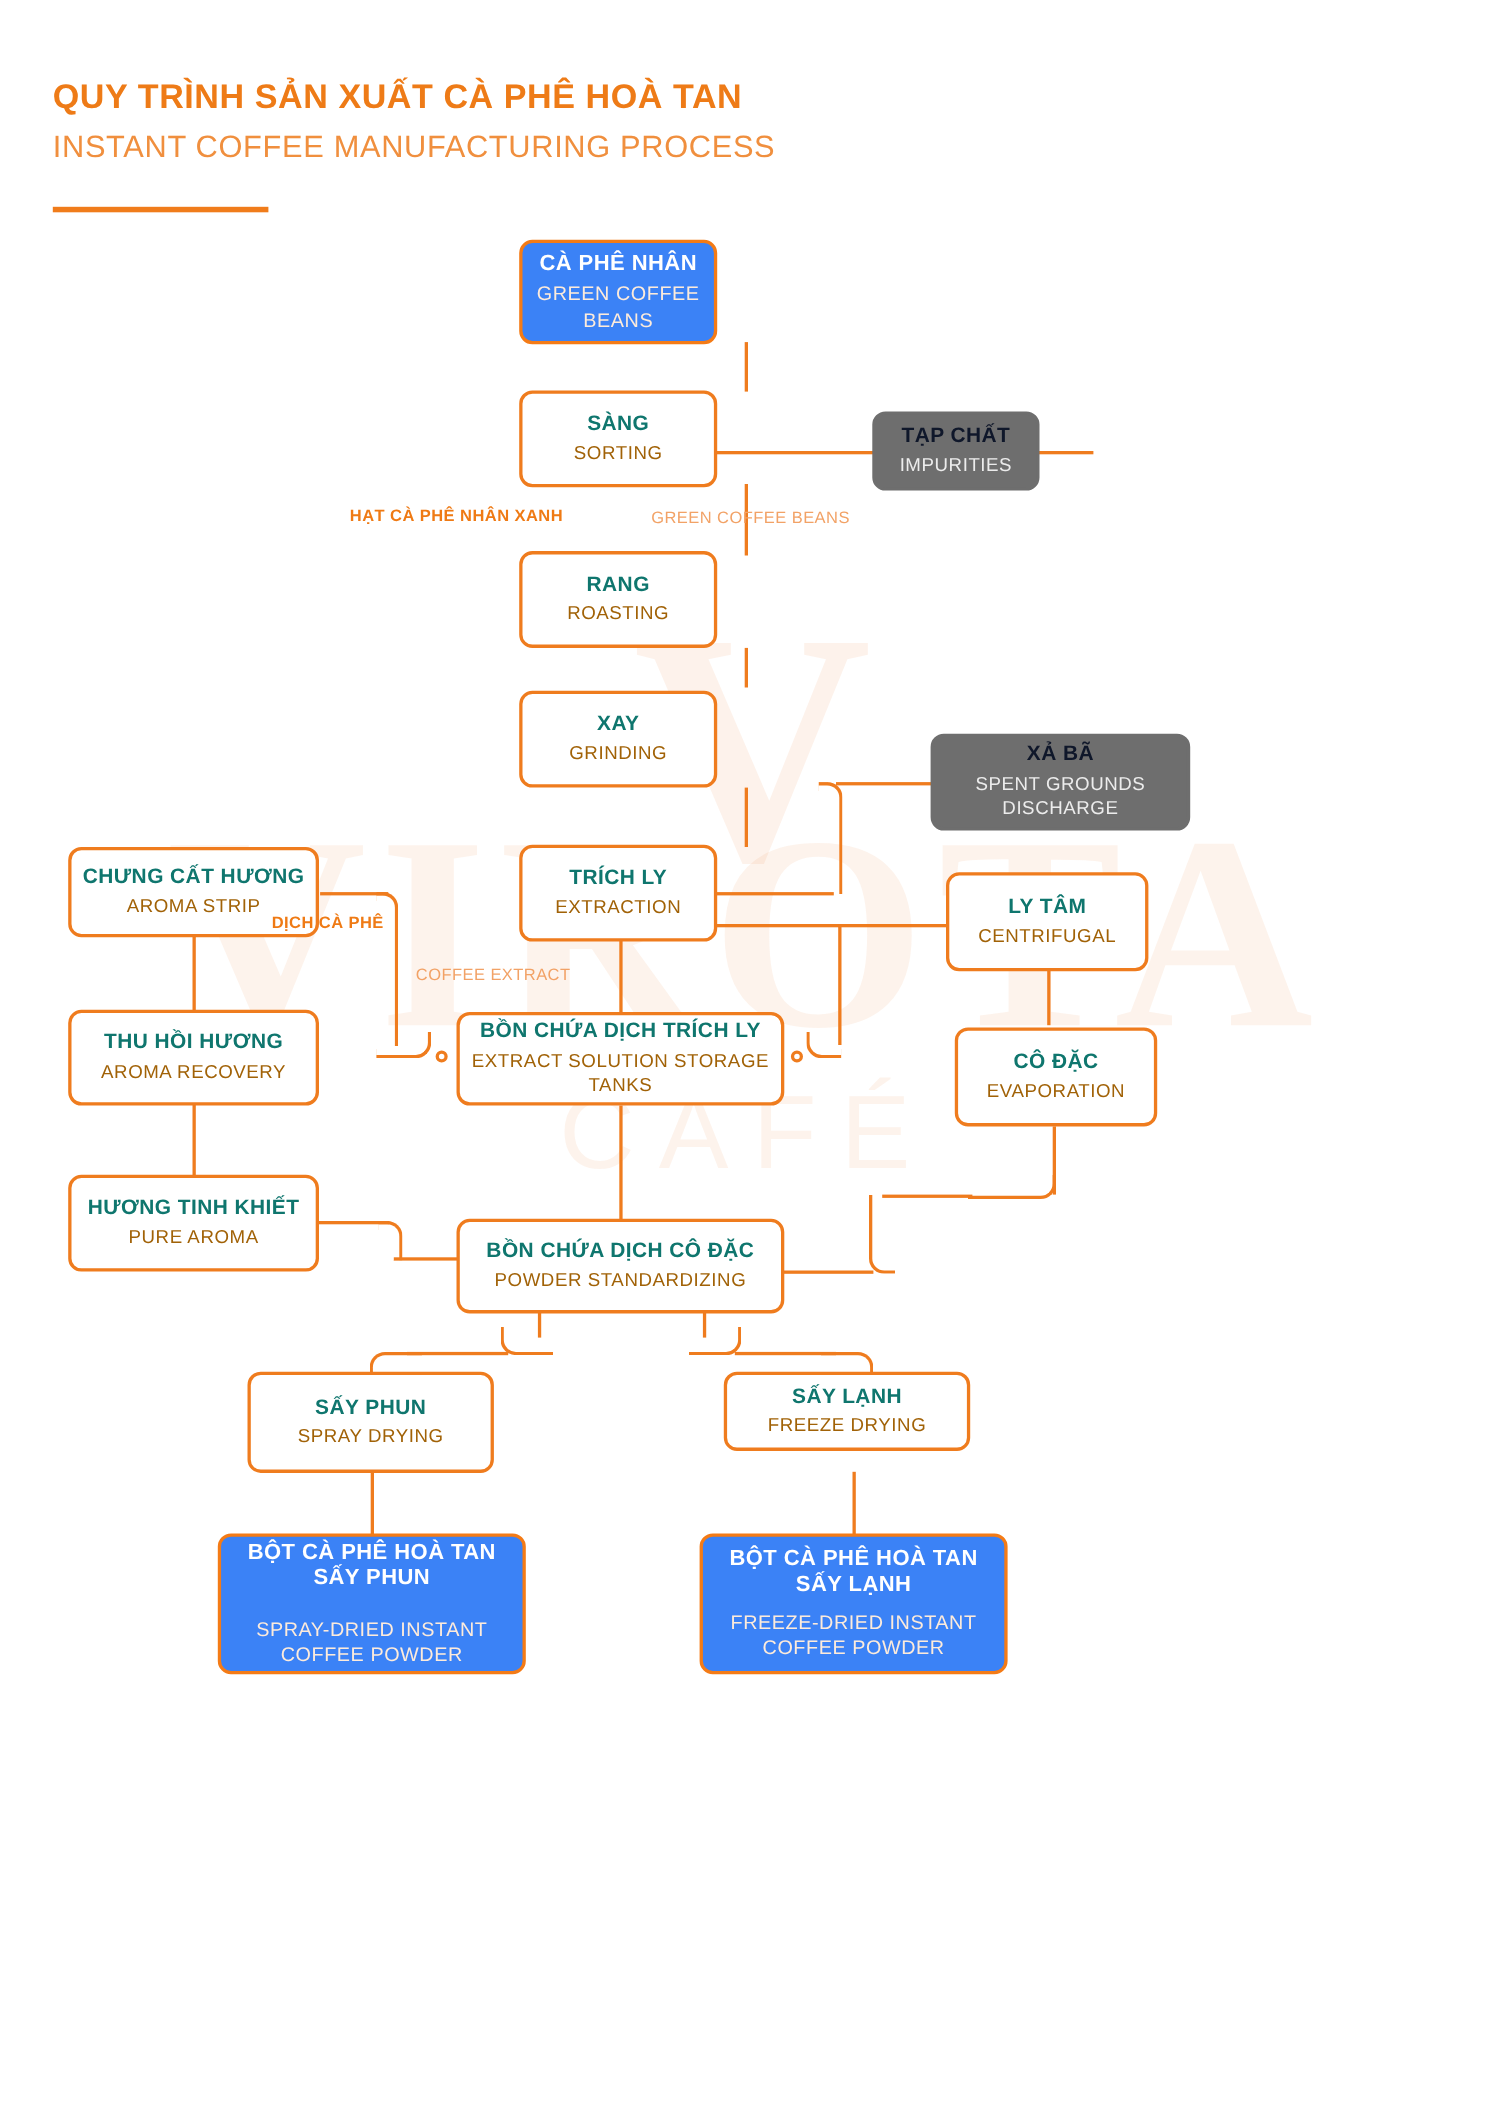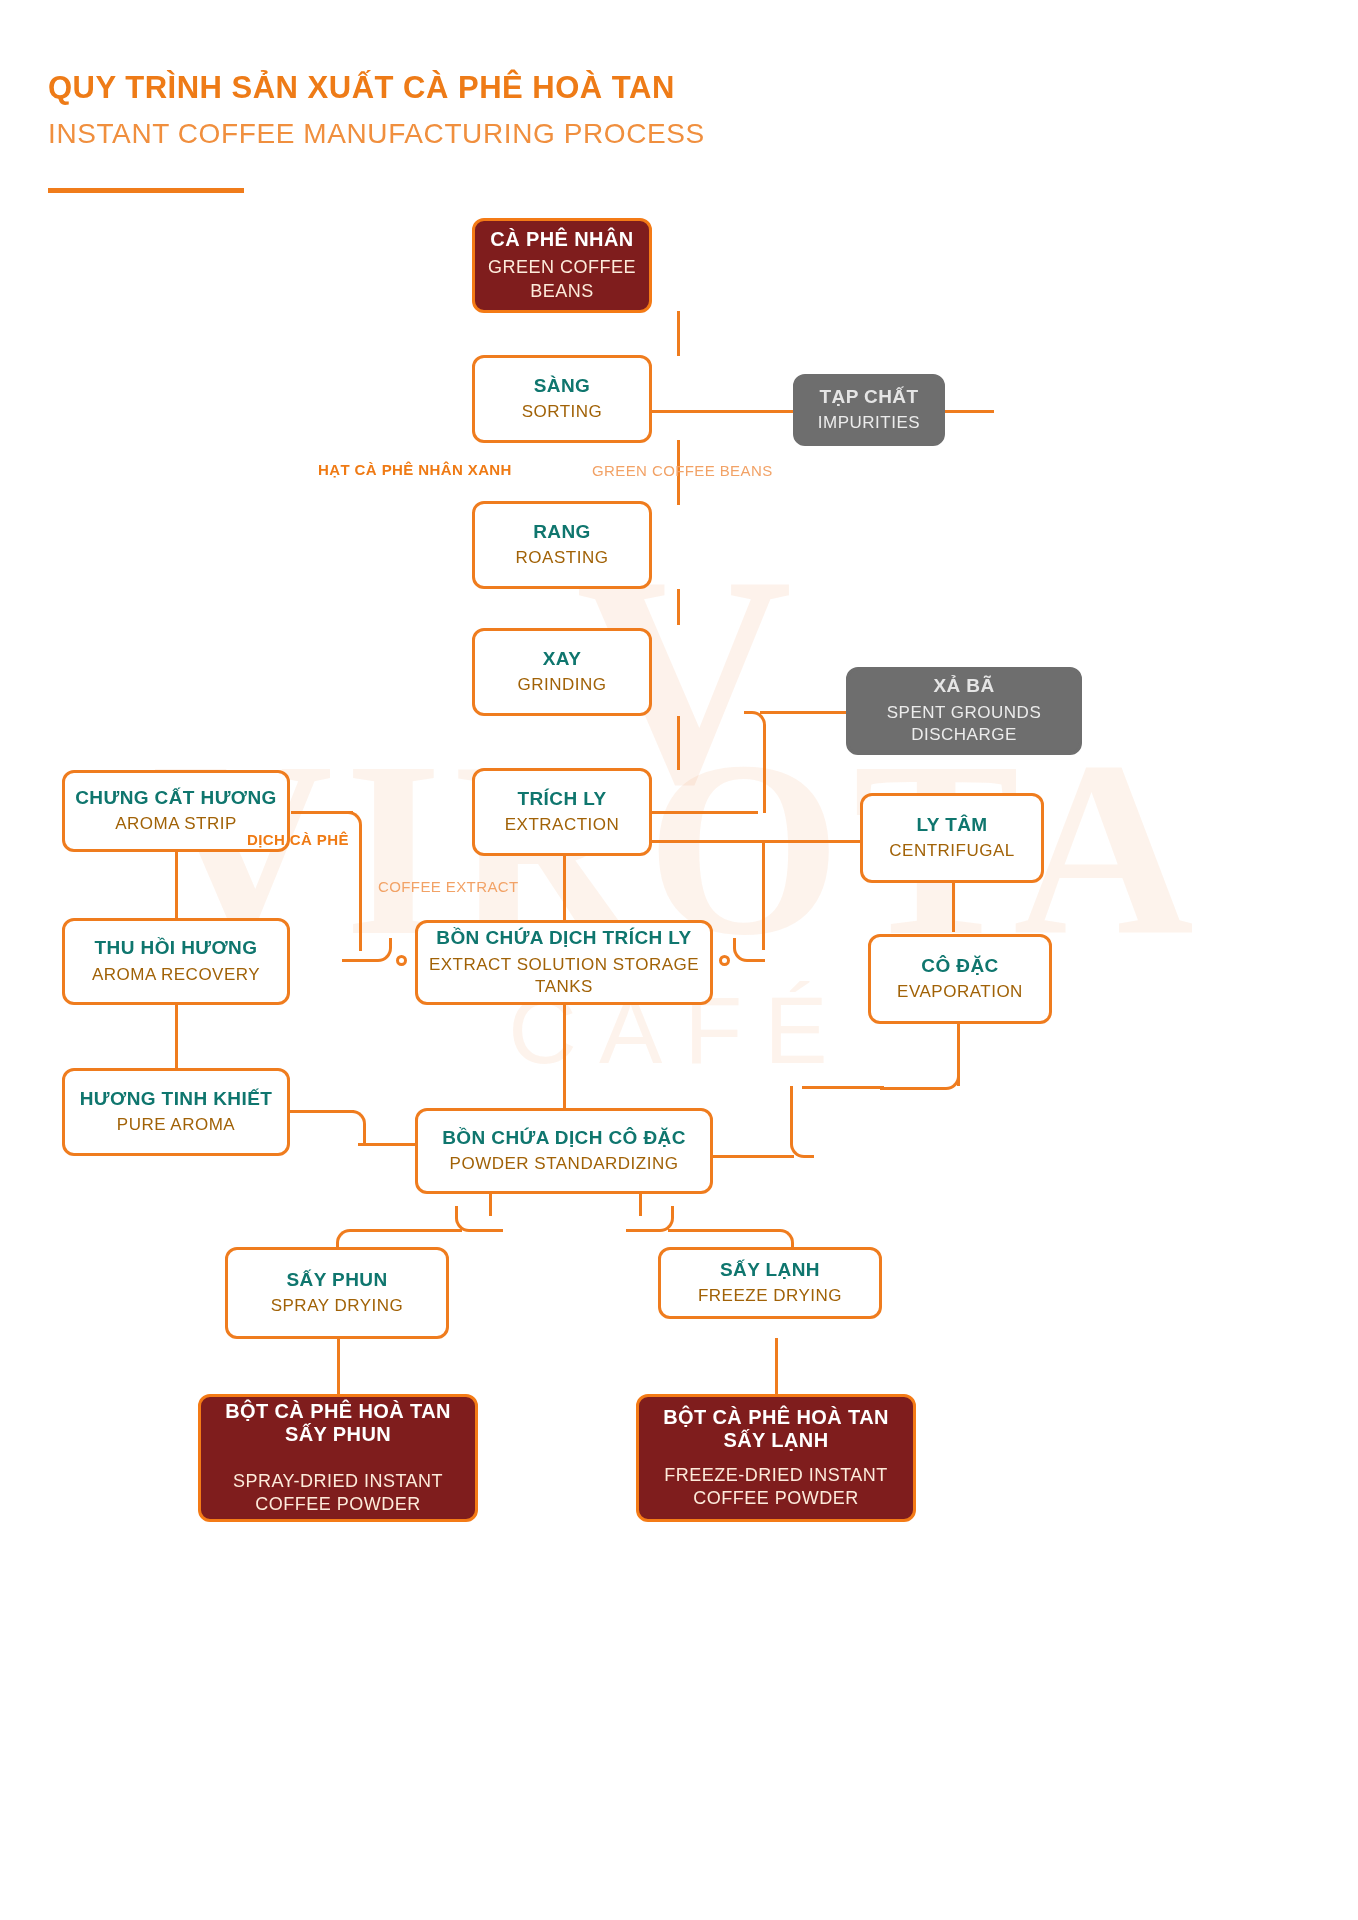--- a/index.html
+++ b/index.html
@@ -56,26 +56,26 @@
     display: flex; flex-direction: column; align-items: center; justify-content: center;
     text-align: center; padding: 6px 10px;
   }
   .node .vi { font-weight: 700; letter-spacing: .4px; line-height: 1.15; }
   .node .en { font-weight: 400; letter-spacing: .5px; line-height: 1.3; margin-top: 5px; }
 
   .n-outline { background:#ffffff; border: 3px solid #ef7c1e; }
   .n-outline .vi { color:#0f766e; font-size: 19px; }
   .n-outline .en { color:#a16207; font-size: 17px; }
 
-  .n-solid { background:#7f1d1d; border: 3px solid #f47b16; }
+  .n-solid { background:#3b82f6; border: 3px solid #f47b16; }
   .n-solid .vi { color:#ffffff; font-size: 20px; }
   .n-solid .en { color:#fdebdb; font-size: 18px; }
 
   .n-gray { background:#6e6e6e; border: 3px solid #6e6e6e; }
-  .n-gray .vi { color:#e5e5e5; font-size: 19px; }
+  .n-gray .vi { color:#0f172a; font-size: 19px; }
   .n-gray .en { color:#ececec; font-size: 17px; }
 
   
   .edge-label { position:absolute; z-index: 5; white-space: nowrap; }
   .edge-label.vi { font-weight:700; color:#ef7a14; font-size: 15px; letter-spacing:.4px; }
   .edge-label.en { font-weight:400; color:#f2a266; font-size: 15px; letter-spacing:.4px; }
 </style>
 </head>
 <body>
 

